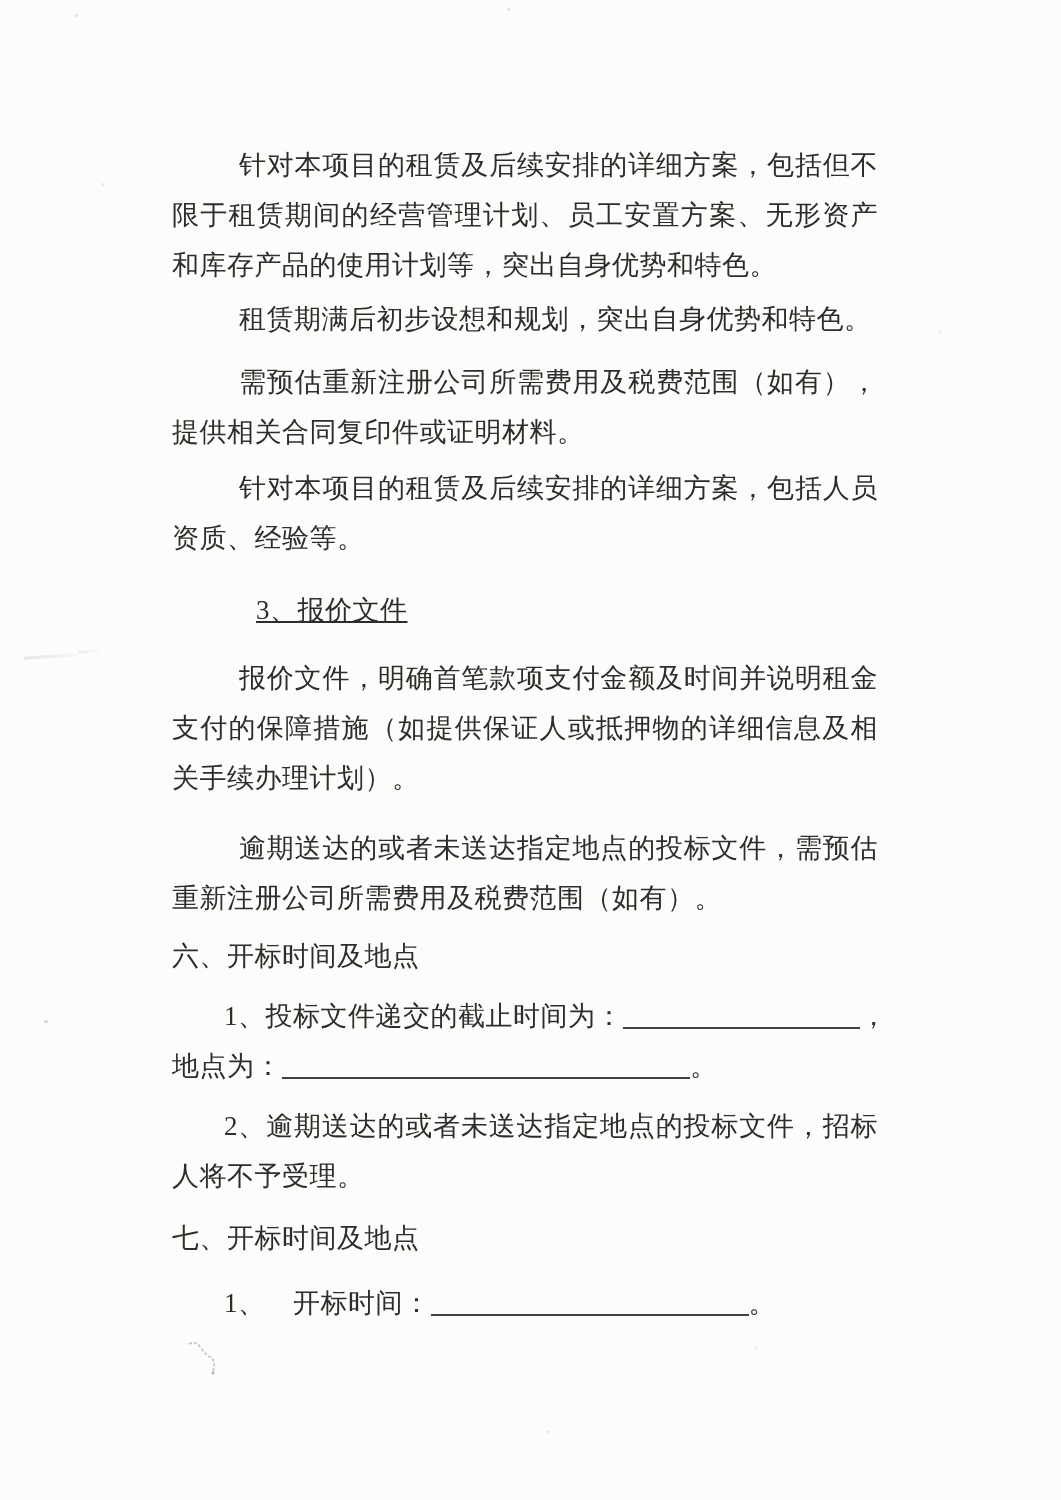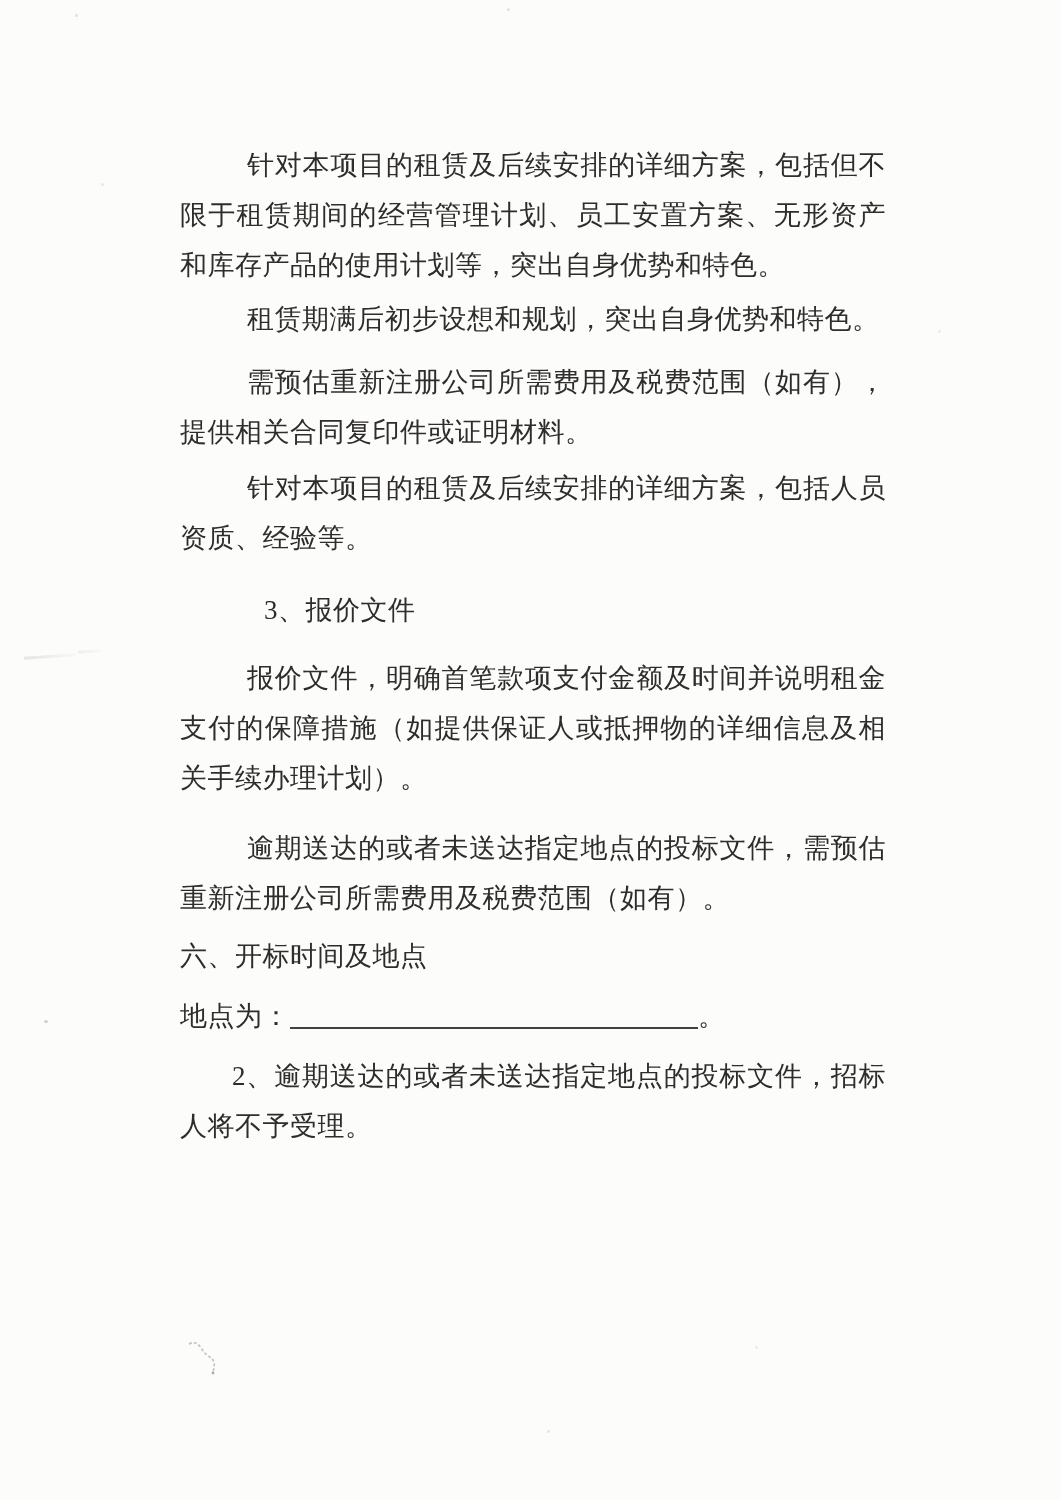--- a/index.html
+++ b/index.html
@@ -12,21 +12,21 @@
     width: 1061px;
     height: 1500px;
     margin: 0 auto;
     background: #fcfcfa;
     overflow: hidden;
     font-family: "Liberation Serif", "DejaVu Serif", serif;
     color: #2e2d2b;
   }
   .content {
     position: absolute;
-    left: 180px;
+    left: 172px;
     top: 140px;
     width: 706px;
   }
   .para {
     font-size: 27px;
     line-height: 50px;
     margin: 0;
     text-align: justify;
     letter-spacing: 0.5px;
   }
@@ -36,21 +36,21 @@
   .indent-none   { text-indent: 0; }
   .mt4  { margin-top: 4px; }
   .mt6  { margin-top: 6px; }
   .mt8  { margin-top: 8px; }
   .mt10 { margin-top: 10px; }
   .mt12 { margin-top: 12px; }
   .mt13 { margin-top: 13px; }
   .mt15 { margin-top: 15px; }
   .mt18 { margin-top: 18px; }
   .mt20 { margin-top: 20px; }
-  .mt22 { margin-top: 22px; }
+  .mt22 { margin-top: 22px; text-decoration: underline; }
   .fill-line { white-space: nowrap; text-align: left; }
   .blank {
     display: inline-block;
     height: 6px;
     border-bottom: 2px solid #414141;
     margin-bottom: -4px;
   }
   .w237 { width: 237px; }
   .w408 { width: 408px; }
   .w318 { width: 318px; }
@@ -86,28 +86,35 @@
 
     <p class="para indent-sub mt22">3、报价文件</p>
 
     <p class="para indent-body mt18">报价文件，明确首笔款项支付金额及时间并说明租金支付的保障措施（如提供保证人或抵押物的详细信息及相关手续办理计划）。</p>
 
     <p class="para indent-body mt20">逾期送达的或者未送达指定地点的投标文件，需预估重新注册公司所需费用及税费范围（如有）。</p>
 
     <p class="para indent-none mt8">六、开标时间及地点</p>
 
     <div class="mt10">
+      <div class="para fill-line indent-item">
+        <span>1、投标文件递交的截止时间为：</span><span class="blank w237"></span><span>，</span>
+      </div>
       <div class="para fill-line indent-none">
         <span>地点为：</span><span class="blank w408"></span><span>。</span>
       </div>
     </div>
 
     <p class="para indent-item mt10">2、逾期送达的或者未送达指定地点的投标文件，招标人将不予受理。</p>
 
+    <p class="para indent-none mt12">七、开标时间及地点</p>
 
+    <div class="para fill-line indent-item mt15">
+      <span>1、　开标时间：</span><span class="blank w318"></span><span>。</span>
+    </div>
 
   </div>
 
   <div class="dash-artifact" style="left:24px; top:655px; width:52px;"></div>
   <div class="dash-artifact" style="left:78px; top:650px; width:22px; opacity:0.22;"></div>
 
   <svg class="svg-artifact" style="left:186px; top:1338px;" width="36" height="40" viewBox="0 0 36 40">
     <path d="M3 6 Q10 2 15 10 T26 20 Q30 27 27 33" fill="none" stroke="#8f8f8f" stroke-width="1.6" opacity="0.55" stroke-dasharray="3 2"></path>
     <circle cx="27" cy="35" r="1.4" fill="#777" opacity="0.6"></circle>
   </svg>

